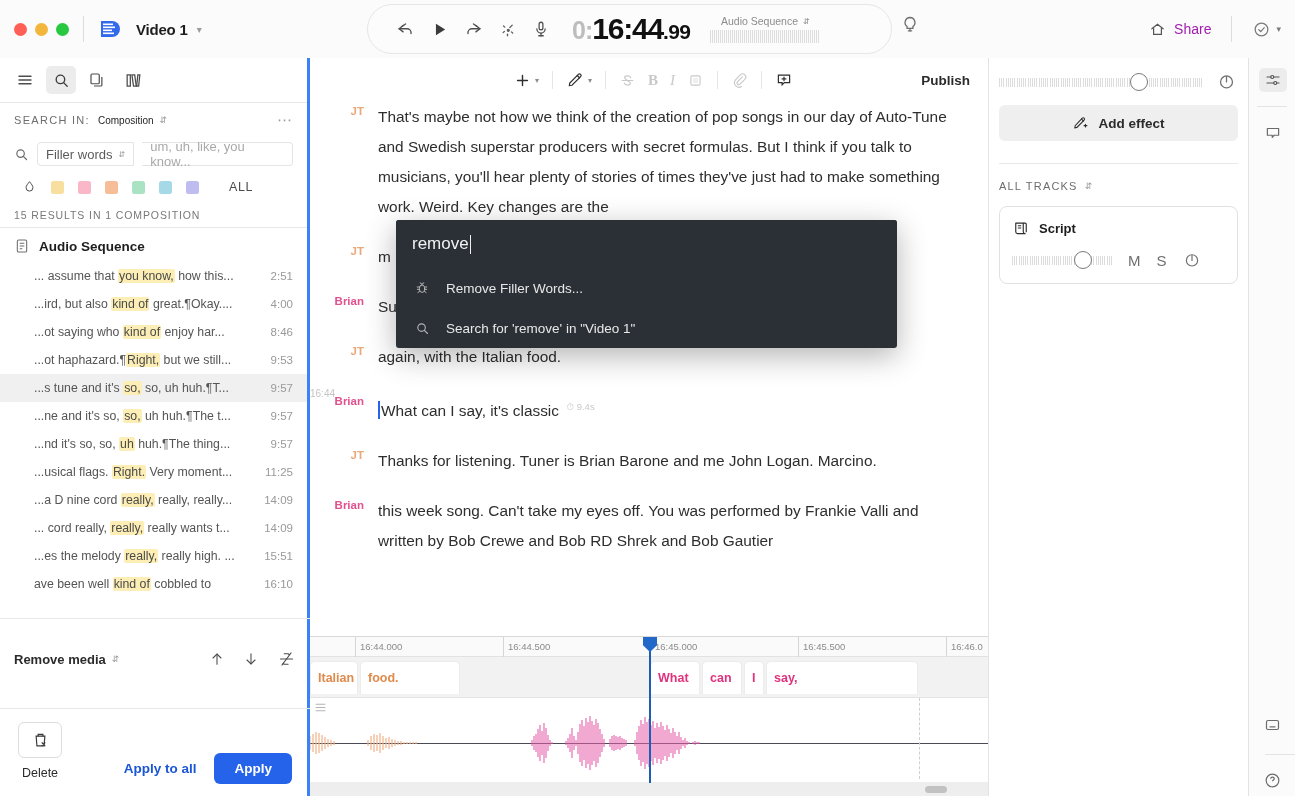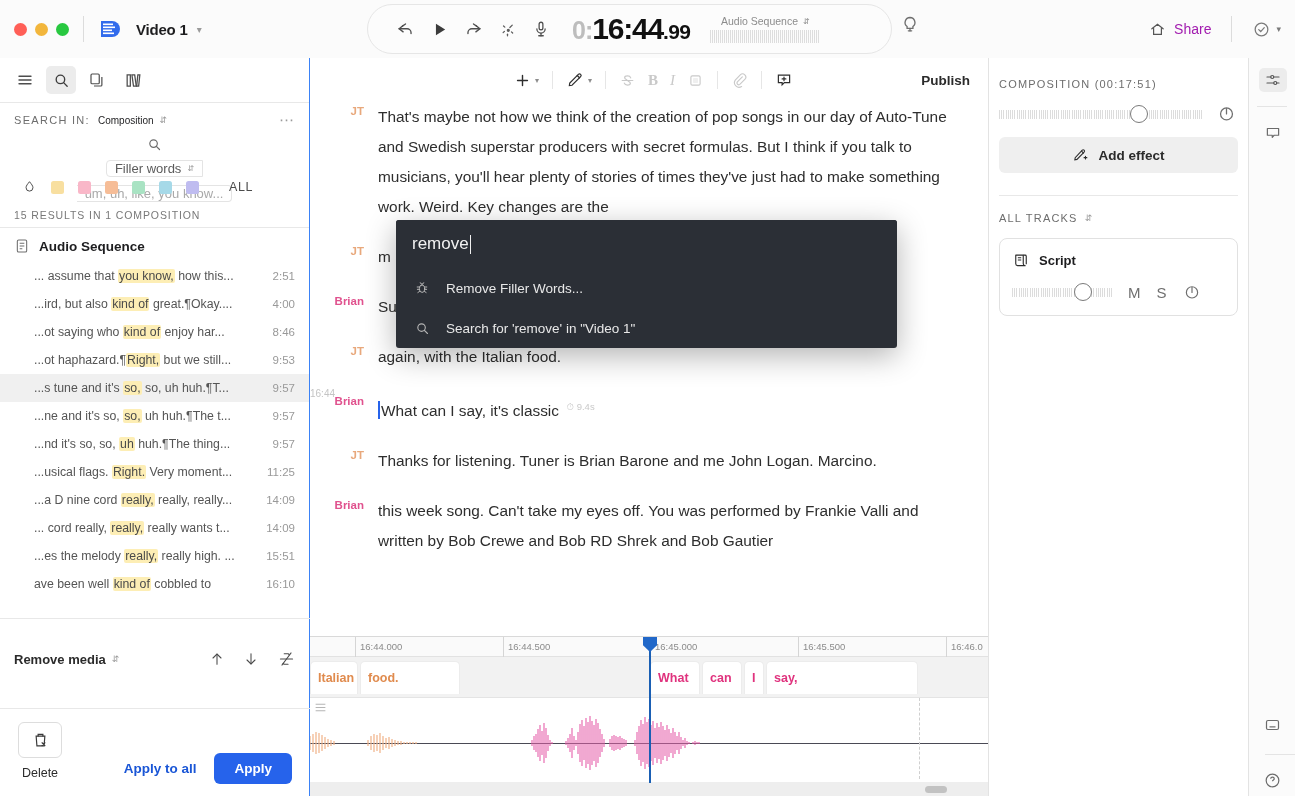--- a/index.html
+++ b/index.html
@@ -44,33 +44,33 @@
     background: repeating-linear-gradient(to right,#d8d8d8 0 1px, transparent 1px 2px);
     opacity:.85;}
   .bulb { position:absolute; left:900px; top:14px; color:#6f6f6f; }
   .shareWrap { position:absolute; right:14px; top:0; height:58px; display:flex; align-items:center; gap:0; }
   .share { display:flex; align-items:center; gap:8px; font-size:14px; color:#a21caf; padding:6px 12px; }
   .chk { display:flex; align-items:center; gap:5px; color:#7a7a7a; padding-left:14px;}
 
   
   .left {
     position:absolute; left:0; top:58px; width:310px; height:738px;
-    background:#fff; border-right:1px solid #3b82f6;
+    background:#fff; border-right:3px solid #3b82f6;
   }
   .lefttabs { height:44px; display:flex; align-items:center; gap:6px; padding-left:10px; }
   .ltab { width:30px; height:28px; border-radius:5px; display:flex; align-items:center;
           justify-content:center; color:#4d4d4d; }
   .ltab.active { background:#ececec; }
   .lsep { height:1px; background:#e8e8e8; }
   .searchin { height:34px; display:flex; align-items:center; padding:0 14px; }
   .silabel { font-size:11px; letter-spacing:1.3px; color:#6d6d6d; }
   .sival { font-size:10px; color:#1d1d1f; margin-left:8px; font-weight:400;}
   .updown { font-size:9px; color:#9a9a9a; margin-left:6px; }
   .dots3 { margin-left:auto; color:#9a9a9a; font-size:15px; letter-spacing:1px; }
-  .searchrow { height:34px; display:flex; align-items:center; padding:0 14px; gap:8px;flex-direction:column;}
+  .searchrow { height:34px; display:flex; align-items:center; padding:0 14px; gap:8px;}
   .fillerpill {
     height:24px; border:1px solid #e4e4e4; border-radius:4px 0 0 4px;
     display:flex; align-items:center; padding:0 8px; gap:6px; font-size:13px; color:#5b5b5b;
   }
   .fillerinput {
     flex:1; height:24px; border:1px solid #e4e4e4; border-left:none; border-radius:0 4px 4px 0;
     display:flex; align-items:center; padding:0 8px; font-size:13px; color:#a9a9a9;
   }
   .swatchrow { height:32px; display:flex; align-items:center; gap:14px; padding:0 22px; }
   .sw { width:13px; height:13px; border-radius:2.5px; }
@@ -647,21 +647,20 @@
     </div>
     <div class="playhead" id="playhead" style="height: 146px; left: 339px;">
       <div class="phHandle"></div>
     </div>
     <div class="scrollbarH">
       <div class="sbThumb" id="sbthumb" style="left: 615px; width: 22px;"></div>
     </div>
   </div>
 
   <div class="right">
-    <div class="rSecHead">COMPOSITION (00:17:51)</div>
     <div class="faderRow">
       <div class="fader">
         <div class="faderTrack"></div>
         <div class="faderKnob" id="compKnob" style="left: 64%;"></div>
       </div>
       <span>
         <svg width="19" height="19" viewBox="0 0 24 24" fill="none" stroke="#6f6f6f" stroke-width="1.6" stroke-linecap="round">
             <circle cx="12" cy="12.5" r="7.5"></circle>
             <path d="M12 12.5V6"></path>
           </svg>

